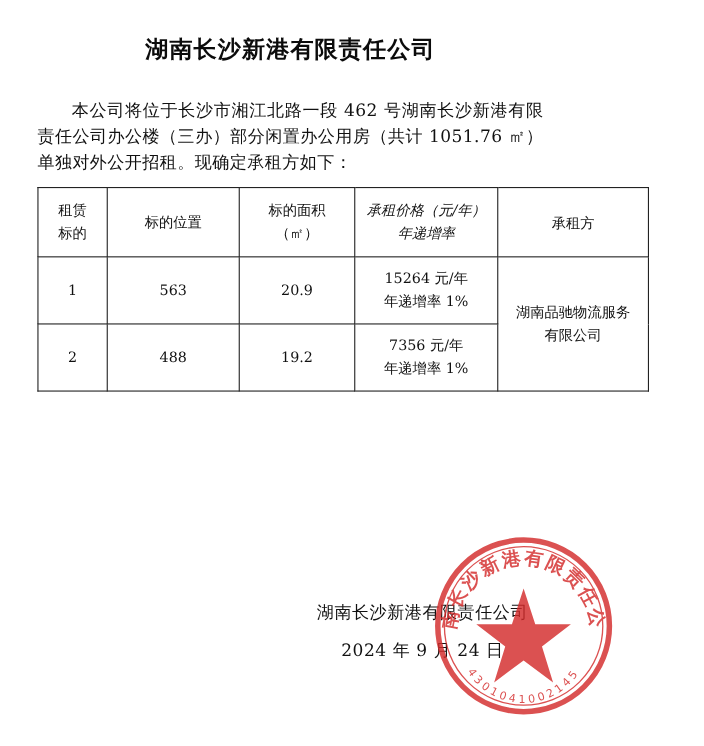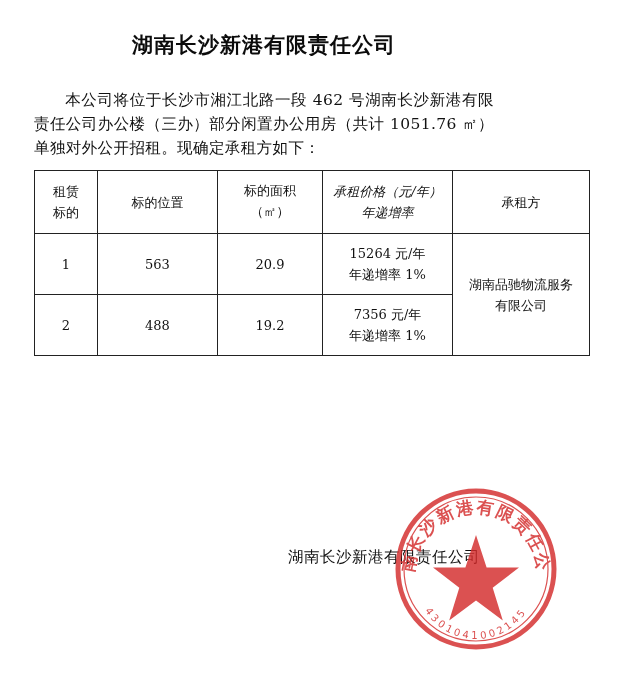--- a/index.html
+++ b/index.html
@@ -146,20 +146,21 @@
         <td class="two-line">
           <span>7356 元/年</span>
           <span>年递增率 1%</span>
         </td>
       </tr>
     </tbody>
   </table>
 
   <div class="sign-block">
     <div>湖南长沙新港有限责任公司</div>
+    <div>2024 年 9 月 24 日</div>
   </div>
 
   <div class="stamp">
     <svg width="172" height="172" viewBox="0 0 172 172" aria-hidden="true">
       <g opacity="0.82">
         <circle cx="86" cy="86" r="78" fill="none" stroke="#d42b2b" stroke-width="5"></circle>
         <circle cx="86" cy="86" r="72" fill="none" stroke="#d42b2b" stroke-width="1.2"></circle>
         <path id="sealTopArc" d="M 24 92 A 62 62 0 0 1 148 92" fill="none" stroke="none"></path>
         <text font-family="'DejaVu Serif', serif" font-size="17" font-weight="bold" fill="#d42b2b" letter-spacing="2">
           <textPath href="#sealTopArc" startOffset="50%" text-anchor="middle">湖南长沙新港有限责任公司</textPath>

